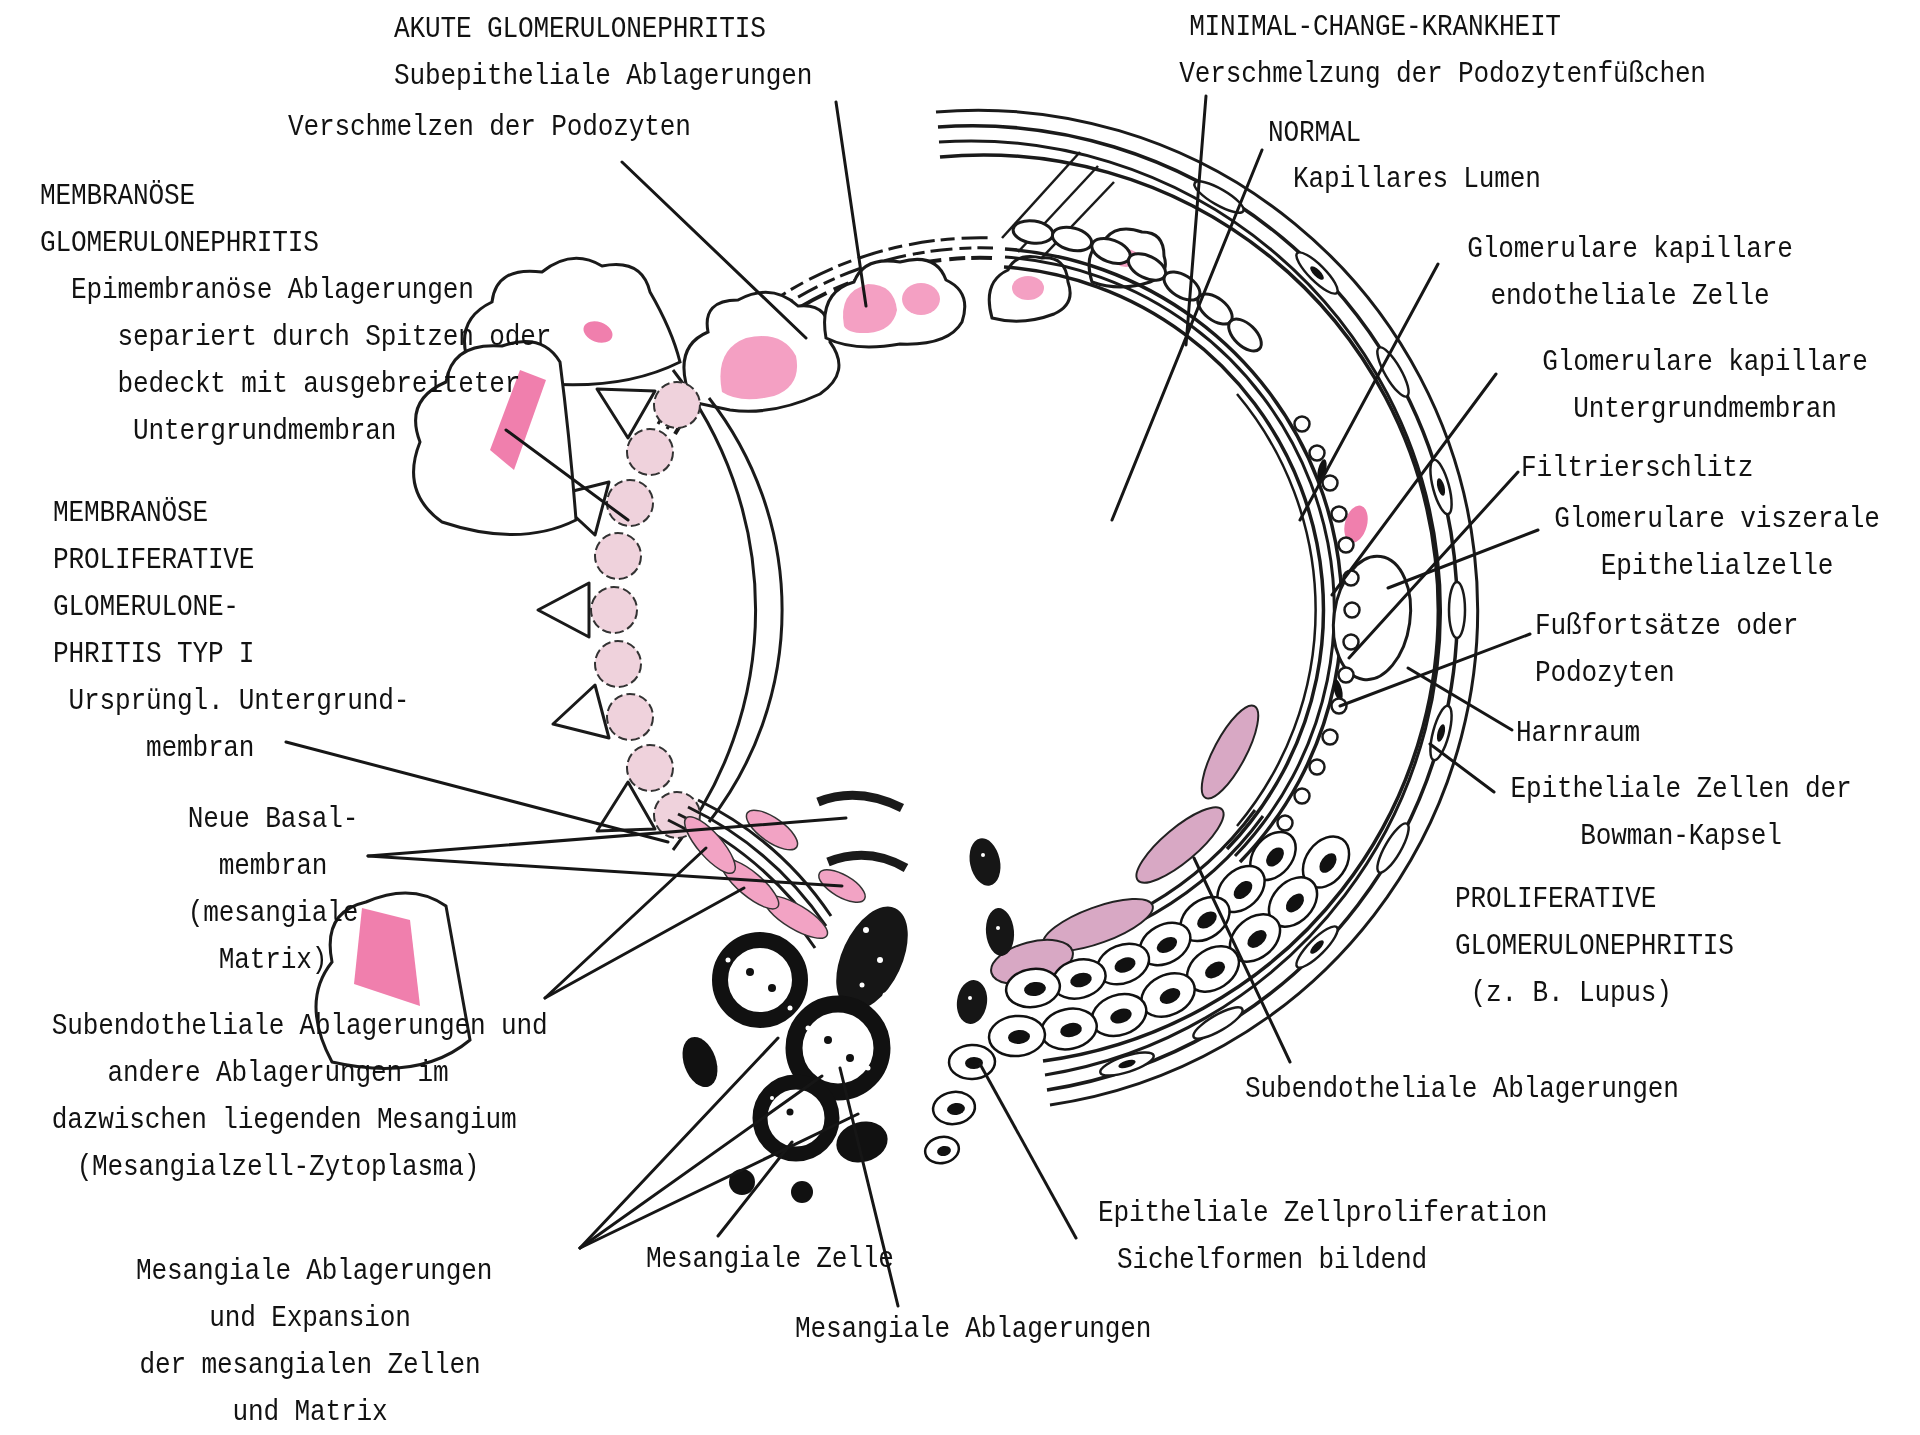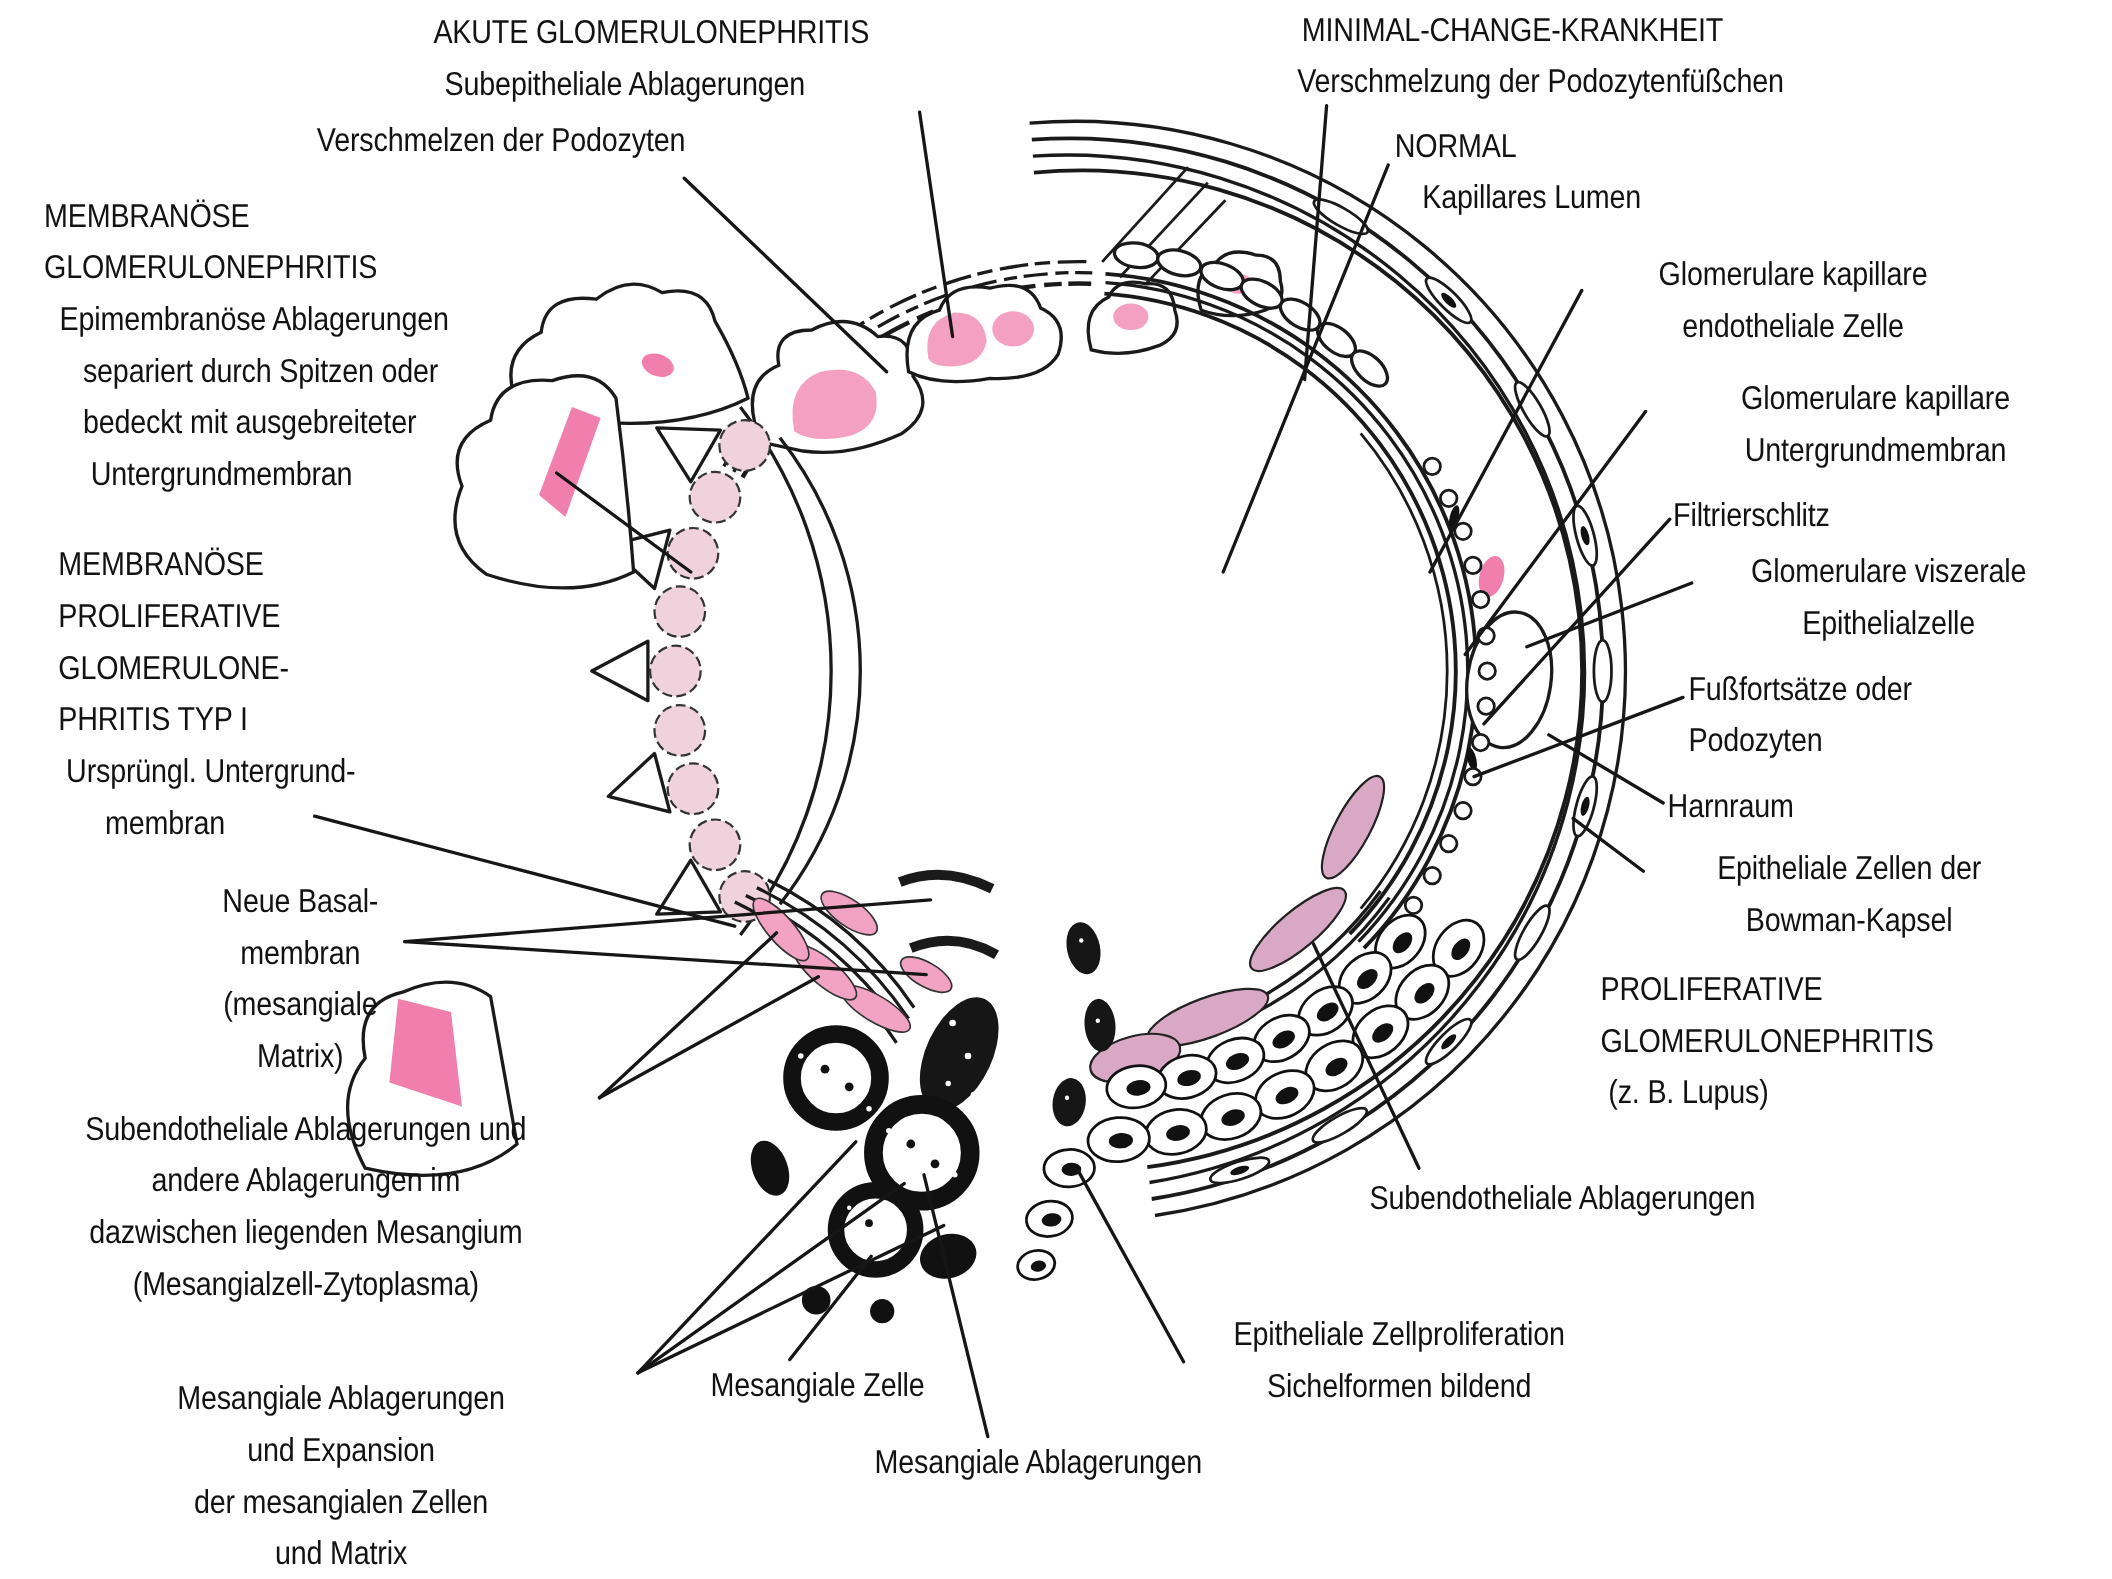--- a/index.html
+++ b/index.html
@@ -1,17 +1,17 @@
 <!DOCTYPE html>
 <html><head>
 <meta charset="utf-8">
 <style>
   html,body{margin:0;padding:0;background:#ffffff;}
   .stage{position:relative;width:1920px;height:1435px;background:#ffffff;overflow:hidden;
-         font-family:Liberation Sans, sans-serif;}
+         font-family:Liberation Mono, monospace;}
   svg{position:absolute;left:0;top:0;}
   #labels{position:absolute;left:0;top:0;width:1920px;height:1435px;}
   .label{position:absolute;font-size:30px;line-height:47px;color:#121212;white-space:pre;
          letter-spacing:-0.2px;}
   .align-left{transform:scaleX(.87);transform-origin:left top;text-align:left;}
   .align-center{transform:scaleX(.87);transform-origin:center top;text-align:center;}
   .ink{stroke:#1a1a1a;fill:none;}
 </style>
 </head>
 <body>

